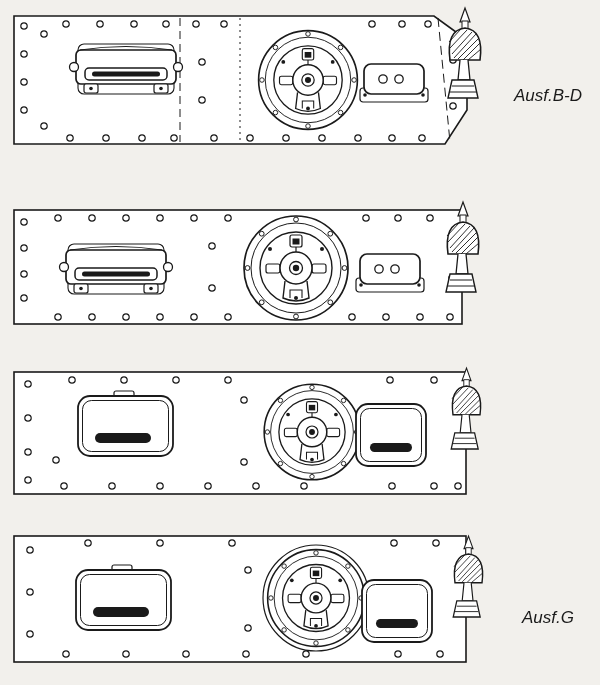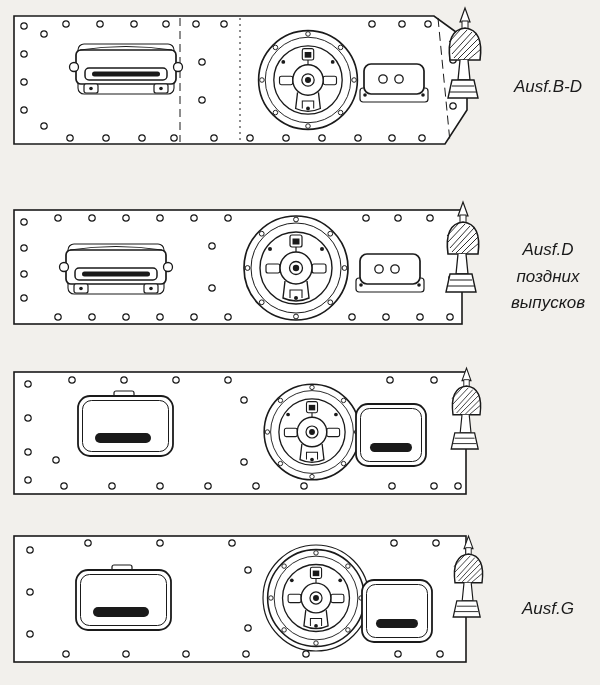--- a/index.html
+++ b/index.html
@@ -7,21 +7,21 @@
     width:600px;height:685px;position:relative;overflow:hidden;
     background:var(--paper,#f2f0ec);
     font-family:"Liberation Sans",sans-serif;
     color:var(--ink,#1a1a1a);
   }
   .page{position:absolute;inset:0}
   figure{position:absolute;left:0;width:600px;height:148px;margin:0}
   .fig-0{top:6px}.fig-1{top:196px}.fig-2{top:362px}.fig-3{top:528px}
   figure svg.drawing{position:absolute;left:0;top:0;color:var(--ink,#1a1a1a)}
   .caption{
-    position:absolute;left:500px;top:7px;width:96px;height:100%;
+    position:absolute;left:500px;top:16px;width:96px;height:100%;
     display:flex;flex-direction:column;justify-content:center;align-items:center;
     font-style:italic;font-size:17px;line-height:1.55;text-align:center;
     color:var(--ink,#1a1a1a);
   }
   .caption span{display:block;white-space:nowrap}
   .defs{position:absolute;width:0;height:0;overflow:hidden}
 </style>
 </head>
 <body>
 
@@ -204,25 +204,20 @@
         <use href="#rivet" x="420" y="121"></use>
           <use href="#rivet" x="450" y="121"></use>
         <use href="#rivet" x="452" y="44"></use>
           <use href="#rivet" x="452" y="82"></use>
       </g>
       <use href="#visor-early" transform="translate(66,46)"></use>
       <use href="#ballmount" transform="translate(296,72)"></use>
       <use href="#port-early" transform="translate(360,58)"></use>
       <use href="#headlight" transform="translate(438,6)"></use>
     </svg>
-    <figcaption class="caption">
-      <span>Ausf.D</span>
-      <span>поздних</span>
-      <span>выпусков</span>
-    </figcaption>
   </figure>
 
   <figure class="fig-2">
     <svg class="drawing" width="500" height="148" viewBox="0 0 500 148">
       <g>
         <rect x="14" y="10" width="452" height="122" fill="#fff" stroke="currentColor" stroke-width="1.6"></rect>
       </g>
       <g>
         <use href="#rivet" x="28" y="22"></use>
           <use href="#rivet" x="28" y="56"></use>

